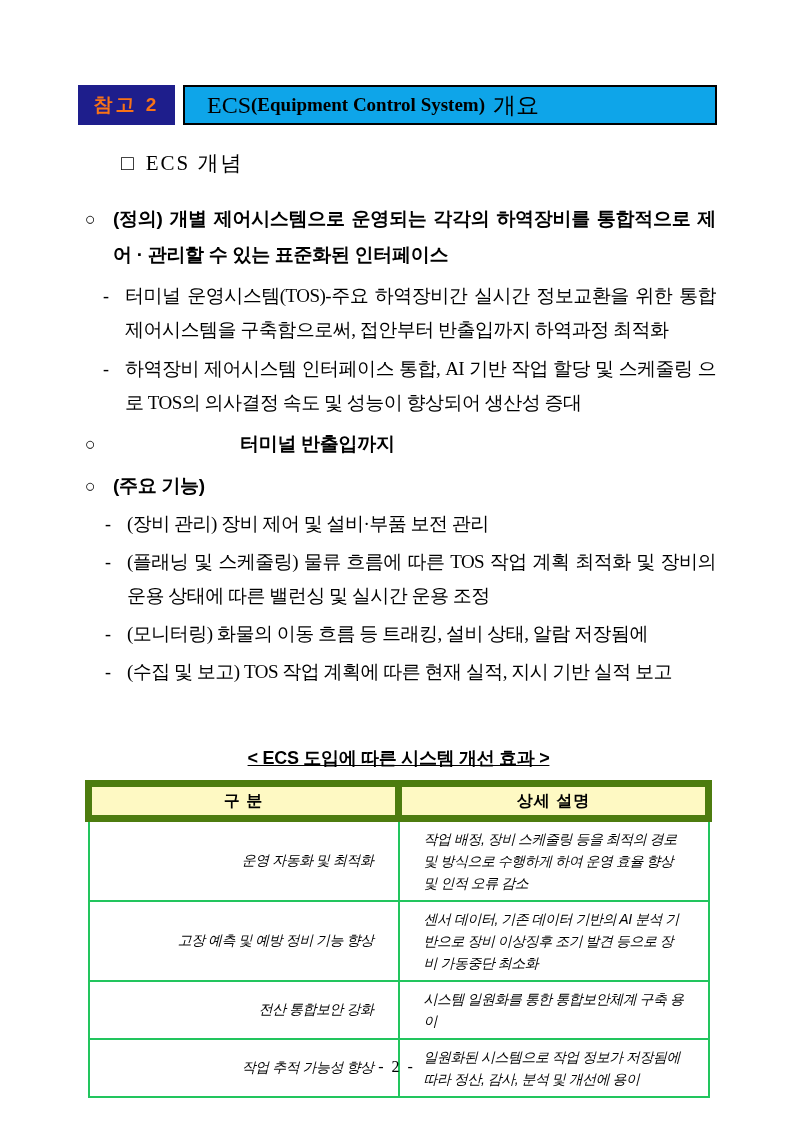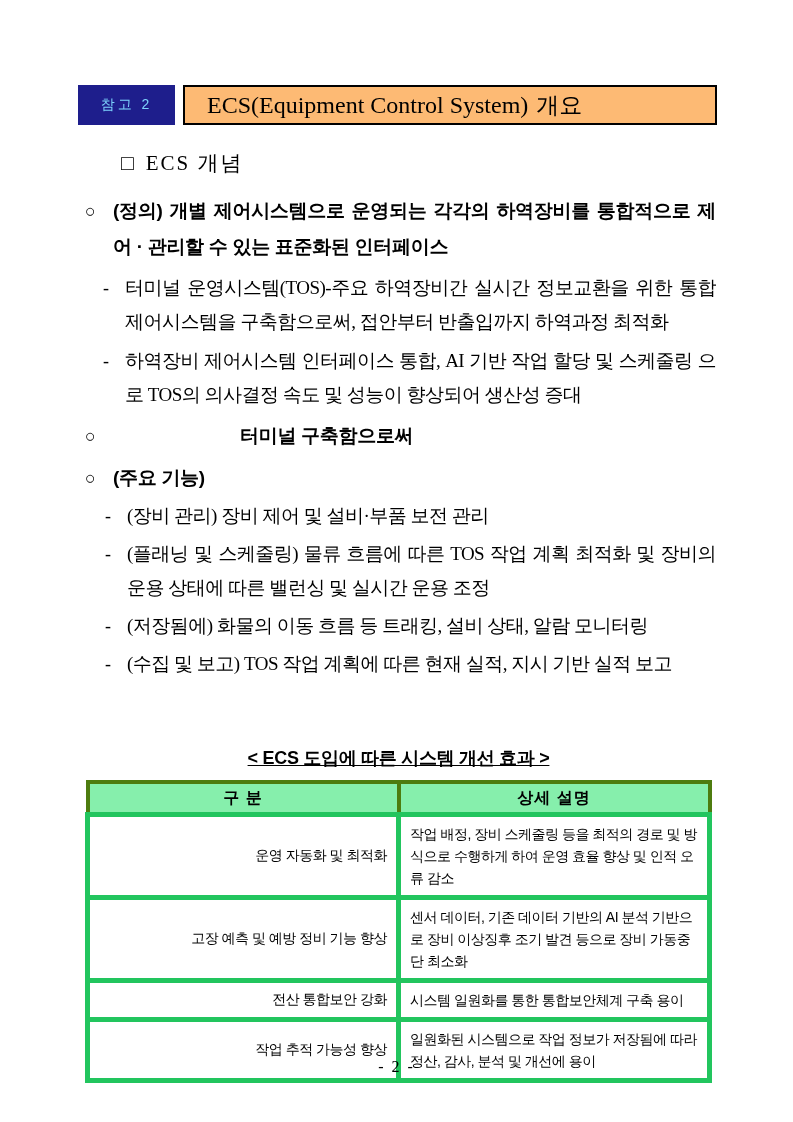--- a/index.html
+++ b/index.html
@@ -13,43 +13,43 @@
     color:#000;
   }
   
   .header-row{
     position:absolute;top:85px;left:78px;width:639px;height:40px;
     display:flex;align-items:stretch;
   }
   .tag-box{
     flex:0 0 97px;
     background:#1e1e8c;
-    color:#7dd3fc;
+    color:#f97316;
     display:flex;align-items:center;justify-content:center;
     font-family:"Liberation Sans","DejaVu Sans",sans-serif;
-    font-size:14px;letter-spacing:3px;font-weight:400;
+    font-size:19px;letter-spacing:3px;font-weight:700;
   }
   .title-box{
     flex:1;margin-left:8px;
     border:2px solid #000;
     display:flex;align-items:center;
     padding-left:22px;box-sizing:border-box;
-    background:#fdba74;
+    background:#0ea5e9;
   }
   .title-main{font-size:24px;}
-  .title-paren{font-size:24px;}
+  .title-paren{font-size:19px;font-weight:bold;}
   .title-suffix{font-size:23px;margin-left:8px;font-family:Liberation Mono, monospace;}
   
   .content{
     position:absolute;top:150px;left:85px;width:631px;
     font-size:19px;line-height:34px;
   }
   .concept-line{
     font-size:21px;line-height:26px;letter-spacing:2px;
-    margin-bottom:17px;
+    margin-bottom:25px;
     padding-left:36px;
   }
   .concept-line .sq{margin-right:10px;}
   .bullet{display:flex;}
   .bullet .marker{flex:0 0 28px;font-size:18px;}
   .btext{flex:1;text-align:justify;}
   .gothic-bold{
     font-family:"Liberation Sans","DejaVu Sans",sans-serif;
     font-weight:700;font-size:19px;line-height:36px;letter-spacing:-0.3px;
   }
@@ -71,30 +71,31 @@
     font-weight:700;font-size:18px;letter-spacing:-0.3px;text-decoration:underline;
   }
   table.effect{
     position:absolute;top:780px;left:85px;width:627px;
     border-collapse:collapse;
     border:2px solid #000;
     font-family:"Liberation Sans","DejaVu Sans",sans-serif;
     table-layout:fixed;
   }
   table.effect th{
-    background:#86efac;
-    border:4px solid #4d7c0f;
+    background:#fef9c3;
+    border:7px solid #4d7c0f;
     font-size:16px;font-weight:700;
     height:26px;padding:1px 4px;
     letter-spacing:1px;
   }
   table.effect td{
-    border:5px solid #22c55e;
-    padding:6px 9px;
+    border:2px solid #22c55e;
+    padding:6px 24px;
     vertical-align:middle;
+    font-style:italic;
   }
   td.cat{
     width:228px;text-align:right;
     font-size:14px;letter-spacing:-0.5px;
     white-space:nowrap;overflow:hidden;margin-top:8px;
   }
   td.desc{
     font-size:14px;line-height:22px;letter-spacing:-0.5px;
     text-align:left;
   }
@@ -135,42 +136,42 @@
     </div>
 
     <div class="bullet sub serif-body mb6">
       <span class="marker">-</span>
       <div class="btext">하역장비 제어시스템 인터페이스 통합, AI 기반 작업 할당 및 스케줄링 으로 TOS의 의사결정 속도 및 성능이 향상되어 생산성 증대</div>
     </div>
 
     <div class="bullet gothic-bold mb6">
       <span class="marker">○</span>
       <div class="btext">
-        <div class="scope-line2">터미널 구축함으로써</div>
+        <div class="scope-line2">터미널 반출입까지</div>
       </div>
     </div>
 
     <div class="bullet gothic-bold mb3">
       <span class="marker">○</span>
       <div class="btext">(주요 기능)</div>
     </div>
 
     <div class="bullet fi serif-body mb4">
       <span class="marker">-</span>
       <div class="btext">(장비 관리) 장비 제어 및 설비·부품 보전 관리</div>
     </div>
 
     <div class="bullet fi serif-body mb4">
       <span class="marker">-</span>
       <div class="btext">(플래닝 및 스케줄링) 물류 흐름에 따른 TOS 작업 계획 최적화 및 장비의 운용 상태에 따른 밸런싱 및 실시간 운용 조정</div>
     </div>
 
     <div class="bullet fi serif-body mb4">
       <span class="marker">-</span>
-      <div class="btext">(저장됨에) 화물의 이동 흐름 등 트래킹, 설비 상태, 알람 모니터링</div>
+      <div class="btext">(모니터링) 화물의 이동 흐름 등 트래킹, 설비 상태, 알람 저장됨에</div>
     </div>
 
     <div class="bullet fi serif-body">
       <span class="marker">-</span>
       <div class="btext">(수집 및 보고) TOS 작업 계획에 따른 현재 실적, 지시 기반 실적 보고</div>
     </div>
 
   </div>
 
   <div class="table-title">&lt; ECS 도입에 따른 시스템 개선 효과 &gt;</div>

